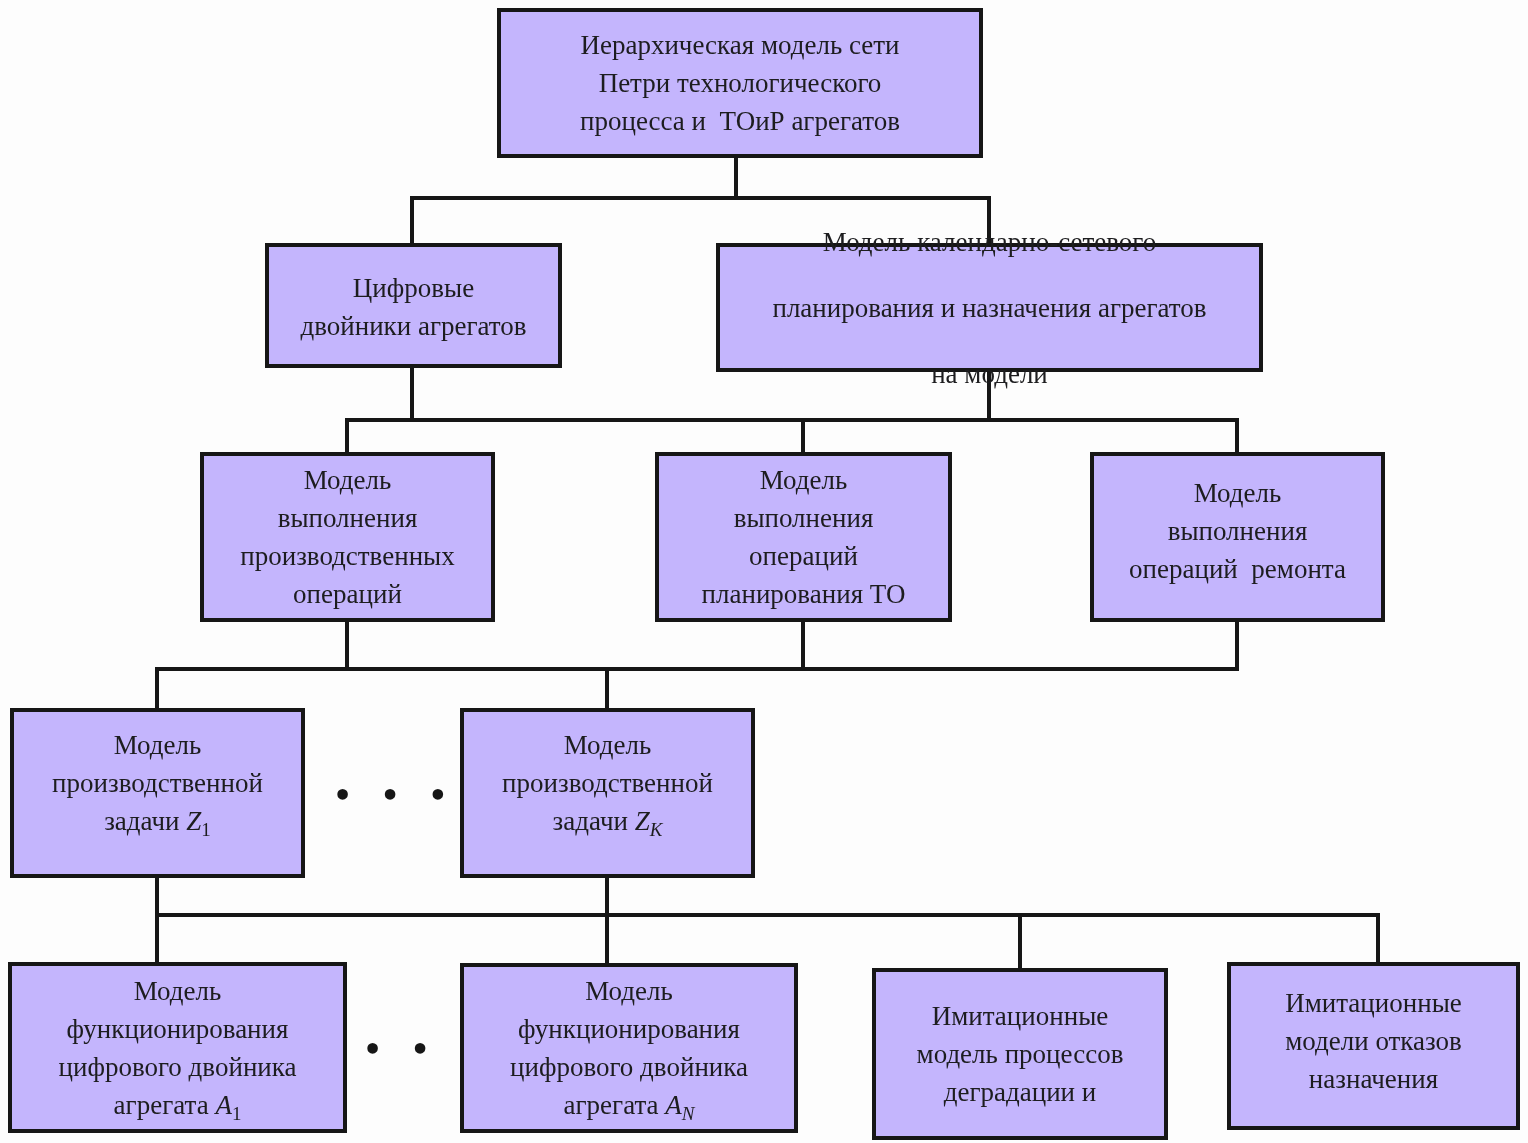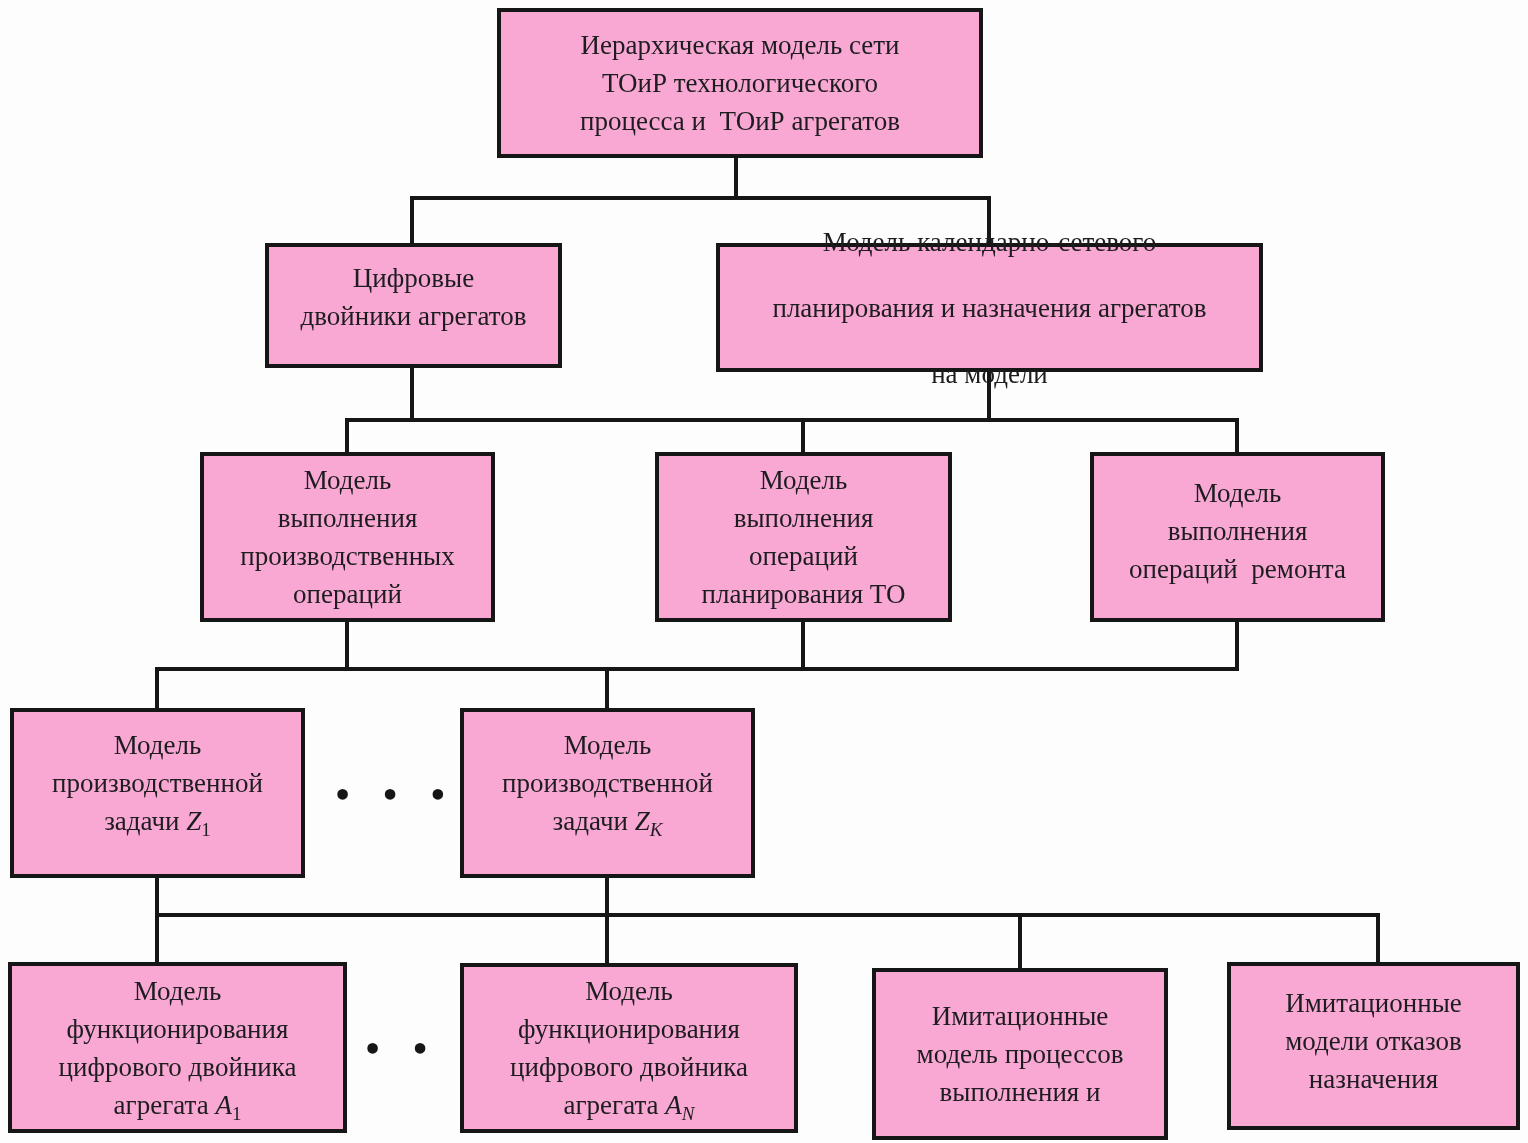--- a/index.html
+++ b/index.html
@@ -7,21 +7,21 @@
     width:1528px;height:1143px;
     background:#fdfdfd;
     font-family:"Liberation Serif", serif;
     color:#1d1d1f;
   }
   #canvas{position:relative;width:1528px;height:1143px;overflow:hidden;}
   .box{
     position:absolute;
     box-sizing:border-box;
     border:4px solid #161616;
-    background:#f9a8d4;
+    background:#c4b5fd;
     display:flex;flex-direction:column;
     align-items:center;justify-content:center;
     text-align:center;
     font-size:27px;line-height:38px;
     z-index:2;
   }
   .box.top{justify-content:flex-start;}
   .line{white-space:pre-wrap;}
   .v{font-style:italic;}
   sub{font-size:19px;line-height:0;}
@@ -36,25 +36,25 @@
     white-space:pre;
   }
 </style>
 </head>
 <body>
 
 <div id="canvas">
 
   <div class="box" style="left:497px;top:8px;width:486px;height:150px;">
     <div class="line">Иерархическая модель сети</div>
-    <div class="line">ТОиР технологического</div>
+    <div class="line">Петри технологического</div>
     <div class="line">процесса и  ТОиР агрегатов</div>
   </div>
 
-  <div class="box top" style="left:265px;top:243px;width:297px;height:125px;padding-top:12px;">
+  <div class="box top" style="left:265px;top:243px;width:297px;height:125px;padding-top:22px;">
     <div class="line">Цифровые</div>
     <div class="line">двойники агрегатов</div>
   </div>
 
   <div class="box" style="left:716px;top:243px;width:547px;height:129px;gap:28px;">
     <div class="line">Модель календарно-сетевого</div>
     <div class="line">планирования и назначения агрегатов</div>
     <div class="line">на модели</div>
   </div>
 
@@ -104,21 +104,21 @@
   <div class="box" style="left:460px;top:963px;width:338px;height:170px;">
     <div class="line">Модель</div>
     <div class="line">функционирования</div>
     <div class="line">цифрового двойника</div>
     <div class="line"><span>агрегата </span><span class="v">A</span><sub class="si">N</sub></div>
   </div>
 
   <div class="box" style="left:872px;top:968px;width:296px;height:172px;">
     <div class="line">Имитационные</div>
     <div class="line">модель процессов</div>
-    <div class="line">выполнения и</div>
+    <div class="line">деградации и</div>
   </div>
 
   <div class="box top" style="left:1227px;top:962px;width:293px;height:168px;padding-top:18px;">
     <div class="line">Имитационные</div>
     <div class="line">модели отказов</div>
     <div class="line">назначения</div>
   </div>
 
   <div class="vl" style="left:734px;top:158px;height:42px;"></div>
   <div class="hl" style="left:410px;top:196px;width:581px;"></div>

